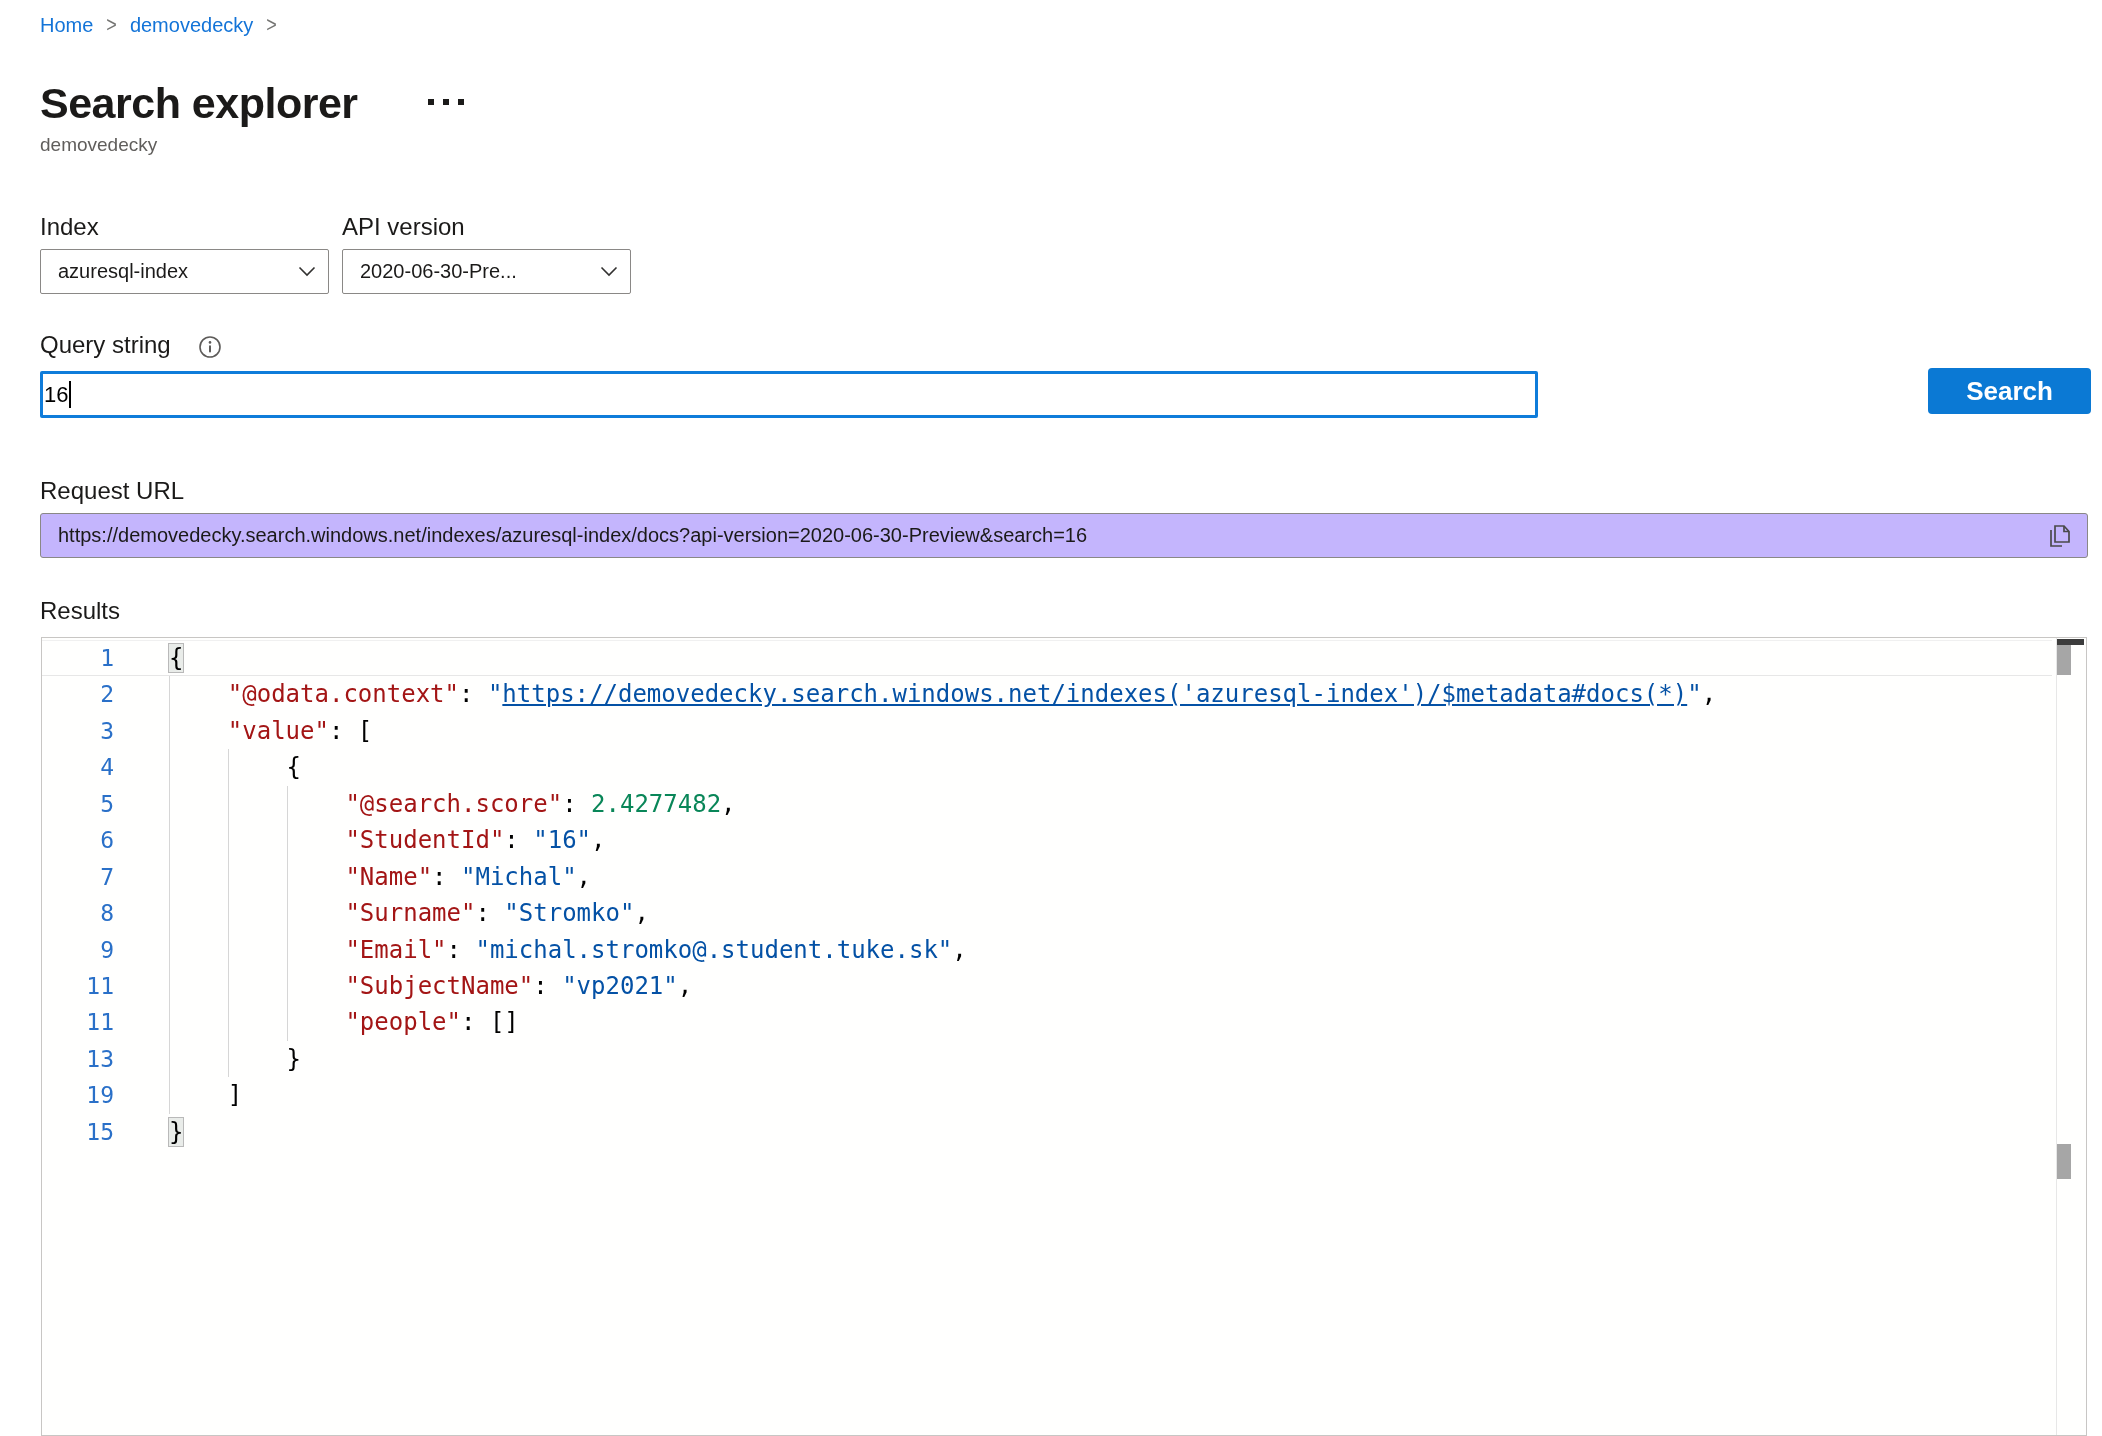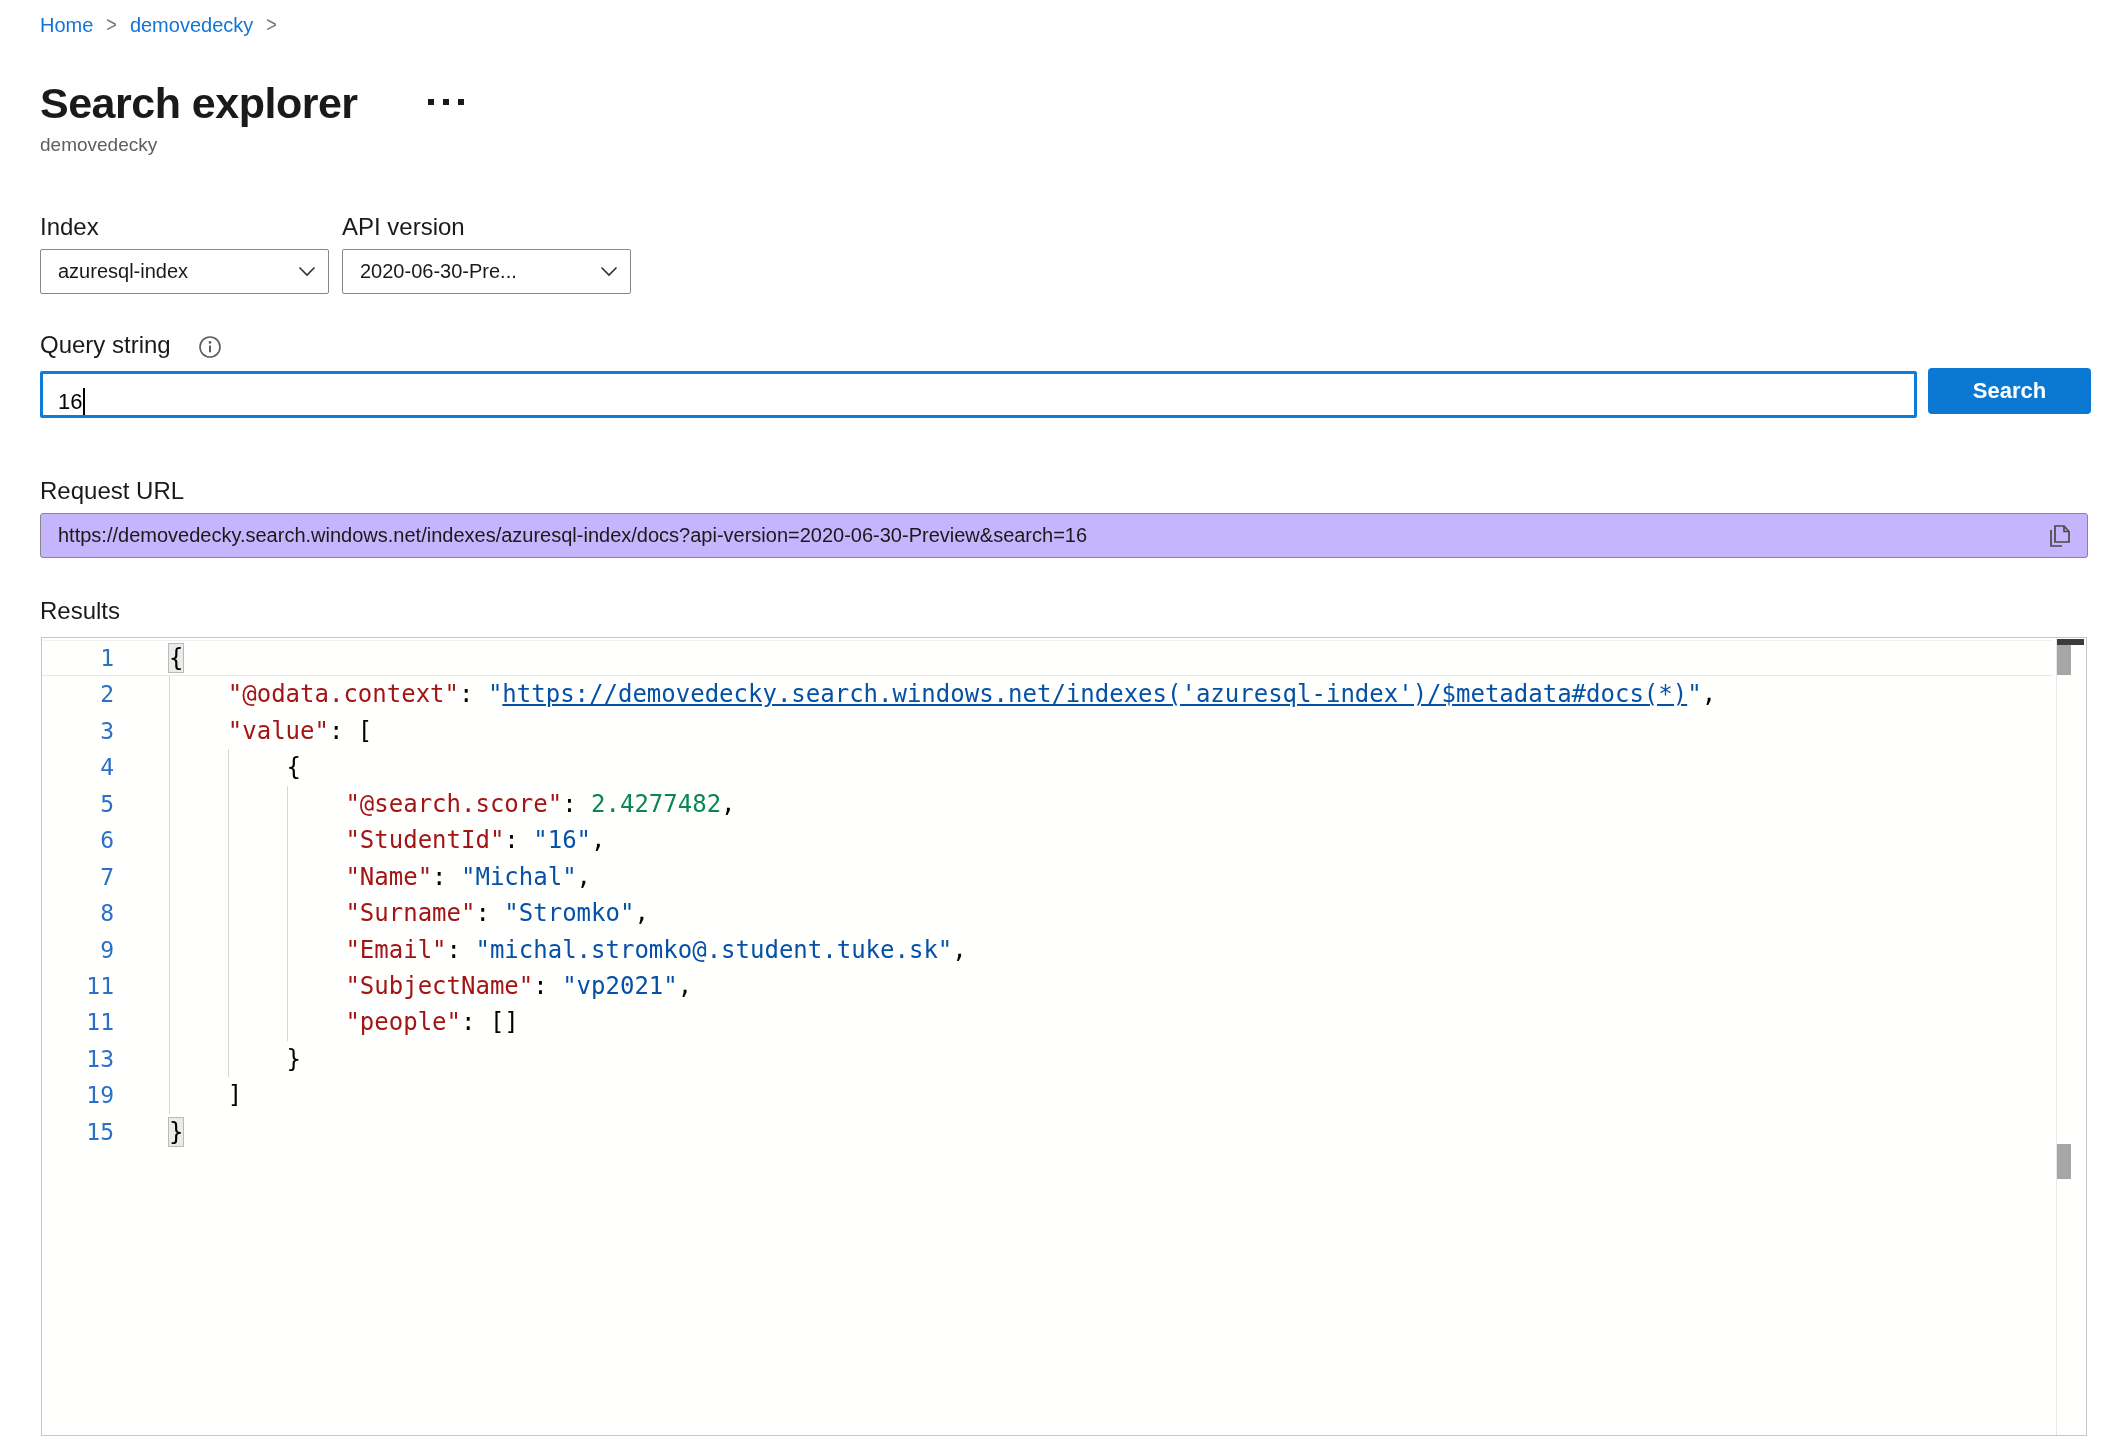--- a/index.html
+++ b/index.html
@@ -25,27 +25,27 @@
 
   
   .dropdown{height:45px;border:1px solid #8a8886;border-radius:2px;background:#fff;
     display:flex;align-items:center;justify-content:space-between;
     padding:0 12px 0 17px;box-sizing:border-box;cursor:pointer;}
   .dropdown .val{font-size:20px;color:#1b1a19;white-space:nowrap;overflow:hidden;}
   .chev{flex:0 0 auto;margin-left:10px;}
 
   
   .query-label-row{left:40px;top:331px;display:flex;align-items:flex-end;gap:27px;}
-  .query-input{left:40px;top:371px;width:1877px;height:47px;border:3px solid #0f7cda;border-radius:2px;
-    box-sizing:border-box;background:#fff;display:flex;align-items:flex-end;padding-left:15px;
+  .query-input{left:40px;top:371px;width:1498px;height:47px;border:3px solid #0f7cda;border-radius:2px;
+    box-sizing:border-box;background:#fff;display:flex;align-items:center;padding-left:1px;
     font-size:22px;color:#000;}
   .caret{display:inline-block;width:2px;height:27px;background:#000;margin-left:1px;}
 
   .search-btn{left:1928px;top:368px;width:163px;height:46px;background:#0b79d4;border:none;border-radius:4px;
-    color:#fff;font-size:22px;font-weight:700;font-family:"Liberation Sans",sans-serif;cursor:pointer;
+    color:#fff;font-size:26px;font-weight:700;font-family:"Liberation Sans",sans-serif;cursor:pointer;
     display:flex;align-items:center;justify-content:center;}
 
   
   .url-box{left:40px;top:513px;width:2048px;height:45px;background:#c4b5fd;border:1px solid #8a8886;border-radius:3px;
     box-sizing:border-box;display:flex;align-items:center;padding:0 12px 0 17px;}
   .url-text{flex:1;font-size:20px;color:#1b1a19;white-space:nowrap;overflow:hidden;}
   .copy-btn{flex:0 0 auto;background:none;border:none;padding:2px;cursor:pointer;display:flex;}
 
   
   .editor{left:41px;top:637px;width:2046px;height:799px;border:1px solid #c8c6c4;background:#fffffe;

